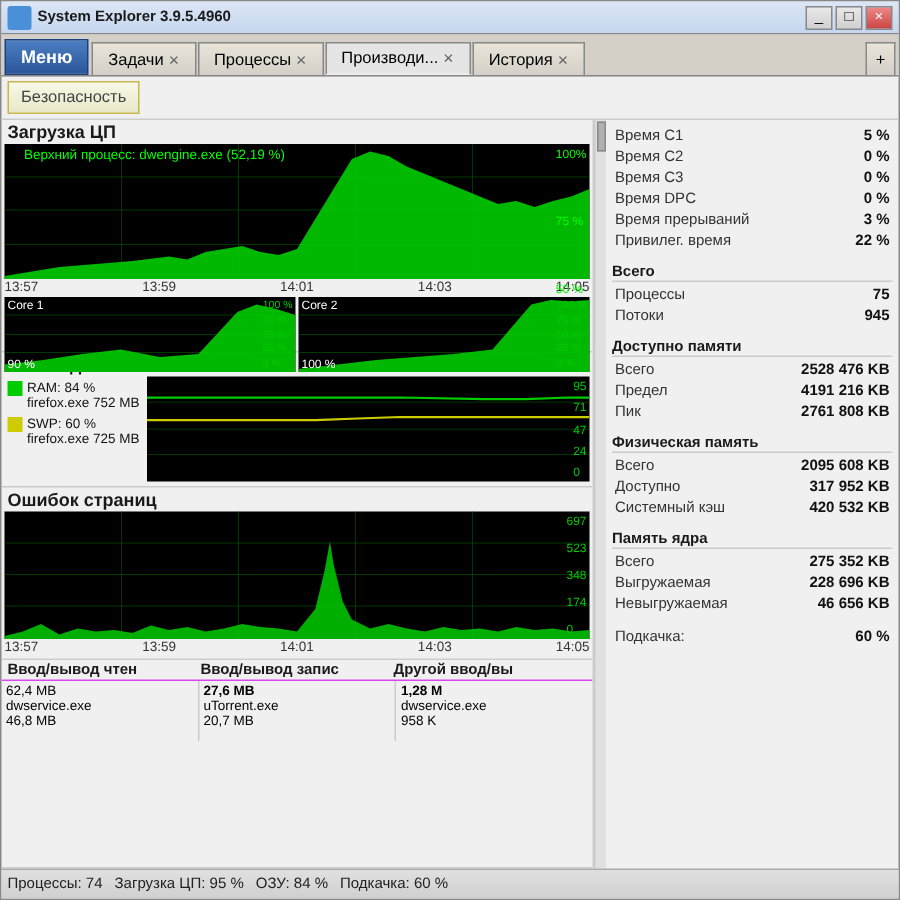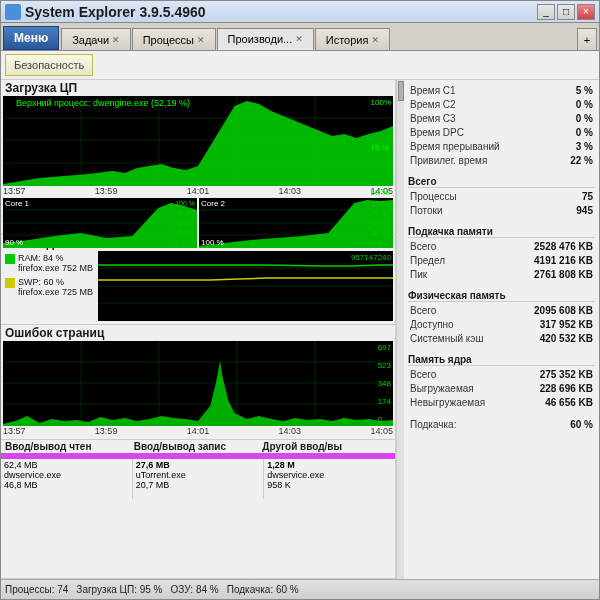--- a/index.html
+++ b/index.html
@@ -33,21 +33,21 @@
 
     .title-bar-icon {
       width: 16px;
       height: 16px;
       margin-right: 4px;
       background: #4a90d9;
       border-radius: 2px;
     }
 
     .title-bar-text {
-      font-size: 14px;
+      font-size: 10px;
       color: #1a1a1a;
       flex: 1;
       font-weight: bold;
     }
 
     .title-controls {
       display: flex;
       gap: 2px;
     }
 
@@ -305,21 +305,21 @@
       width: 100%;
       height: 100%;
     }
 
     .ram-y-labels {
       position: absolute;
       right: 2px;
       top: 0;
       height: 100%;
       display: flex;
-      flex-direction: row;
+      flex-direction: column;
       justify-content: space-between;
       padding: 2px 0;
     }
 
     
     .pagefault-section {
       height: 115px;
     }
 
     .pagefault-chart {
@@ -349,21 +349,21 @@
     .io-section {
       flex: 1;
       min-height: 80px;
     }
 
     .io-header {
       font-size: 11px;
       font-weight: bold;
       padding: 1px 4px;
       color: #1a1a1a;
-      border-bottom: 6px solid #d946ef;
+      border-bottom: 1px solid #d946ef;
       display: flex;
       gap: 0;
     }
 
     .io-col-header {
       flex: 1;
       font-size: 10px;
       font-weight: bold;
     }
 
@@ -699,21 +699,21 @@
           <span class="info-key">Процессы</span>
           <span class="info-val">75</span>
         </div>
         <div class="info-row">
           <span class="info-key">Потоки</span>
           <span class="info-val">945</span>
         </div>
       </div>
 
       <div class="info-section">
-        <div class="info-section-title">Подкачка памяти</div>
+        <div class="info-section-title">Доступно памяти</div>
         <div class="info-row">
           <span class="info-key">Всего</span>
           <span class="info-val">2528 476 KB</span>
         </div>
         <div class="info-row">
           <span class="info-key">Предел</span>
           <span class="info-val">4191 216 KB</span>
         </div>
         <div class="info-row">
           <span class="info-key">Пик</span>

